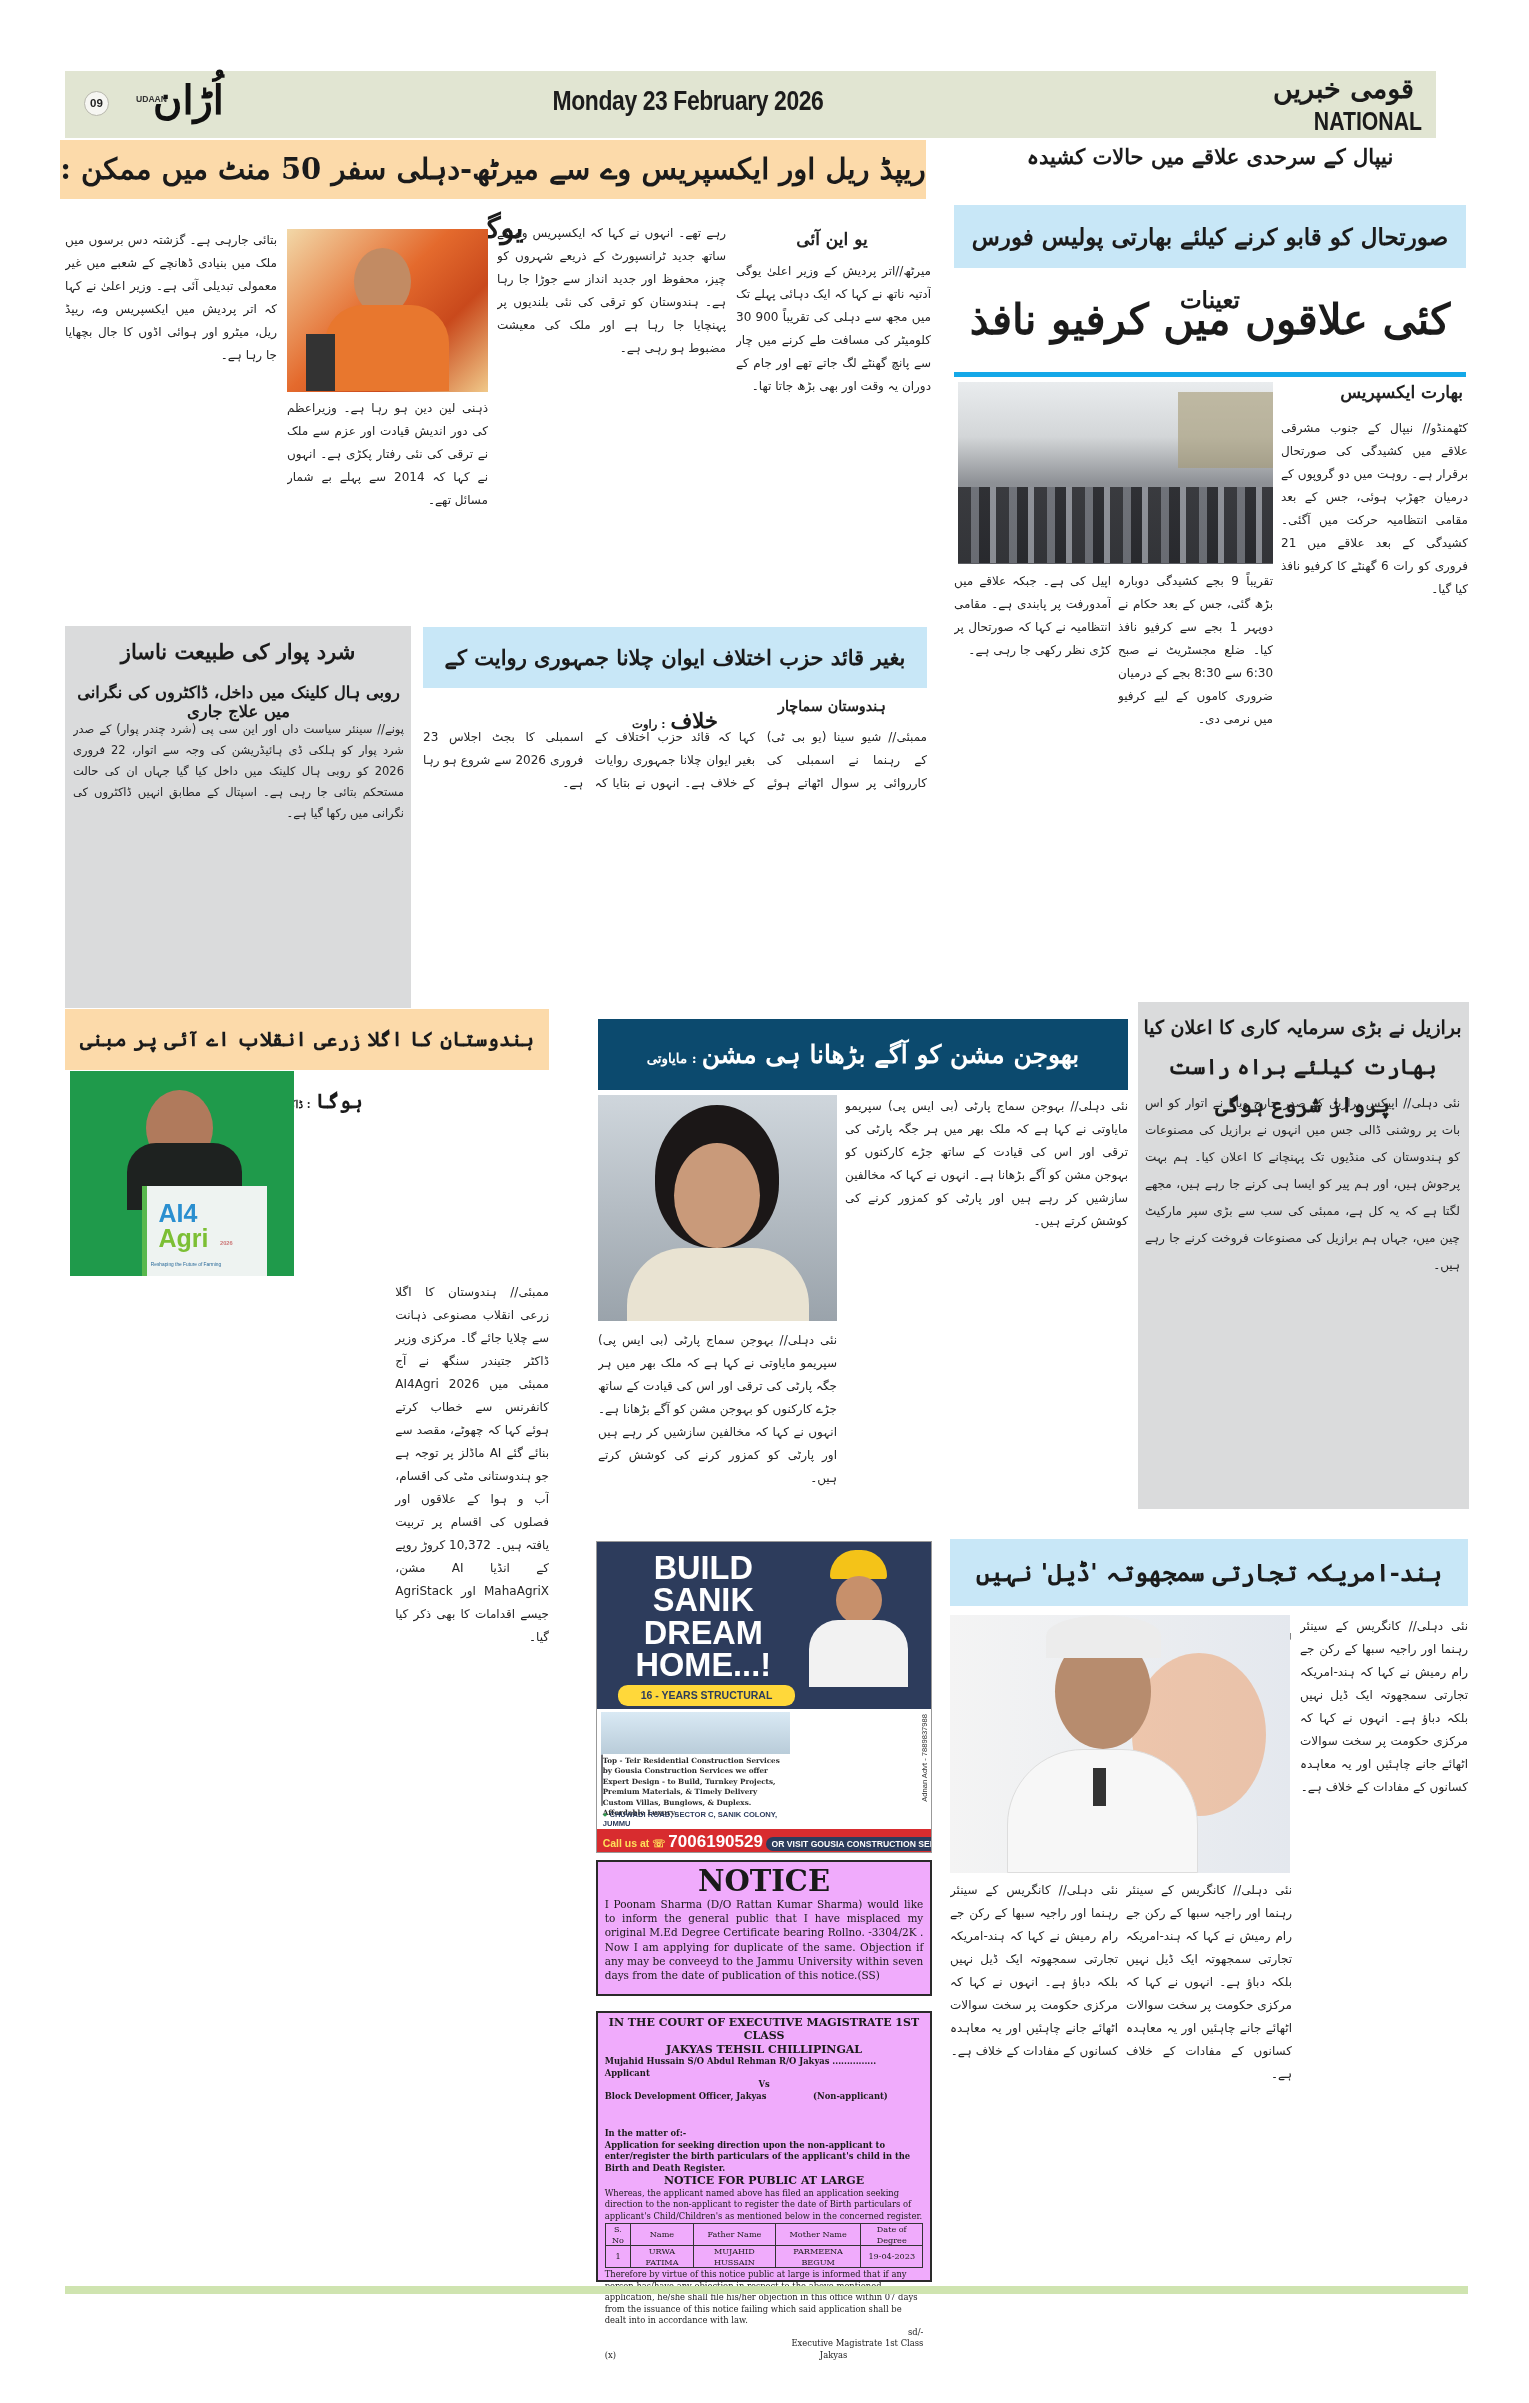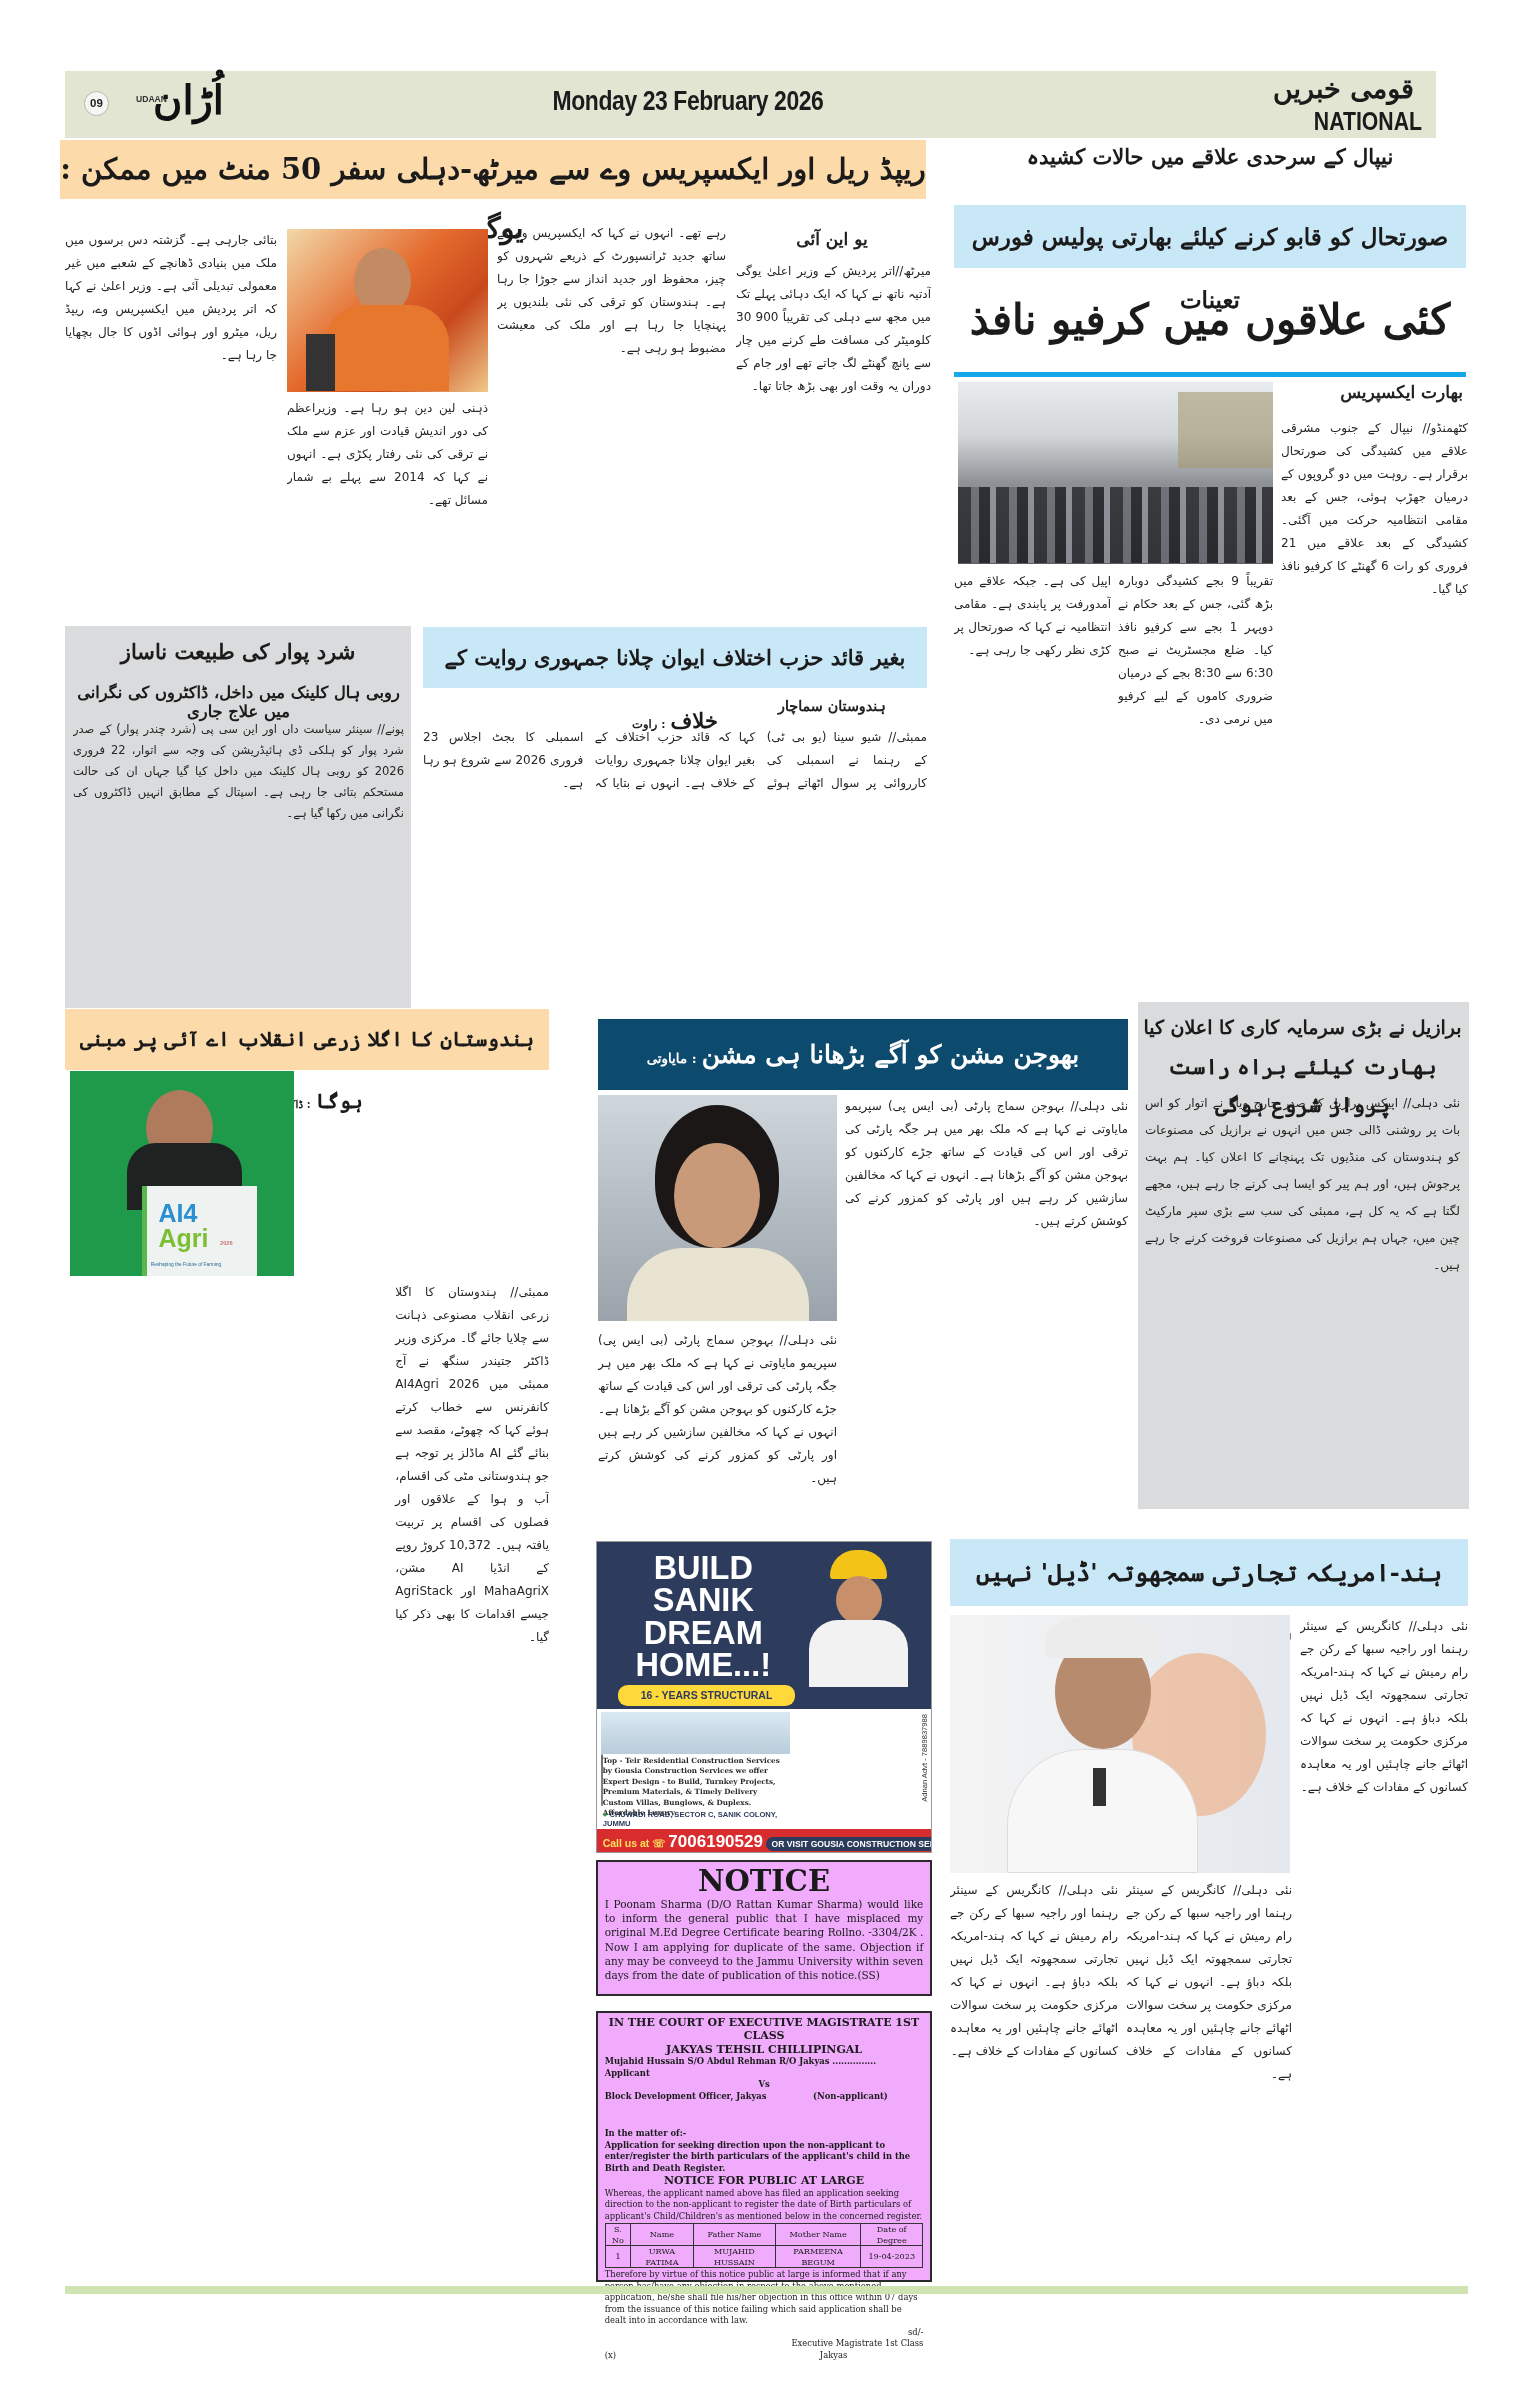--- a/index.html
+++ b/index.html
@@ -115,21 +115,21 @@
 
 <div class="abs hl-peach" style="left:65px;top:1009px;width:484px;height:61px;">
   <div style="direction:rtl;text-align:center;line-height:61px;">
     <span class="hl-text" style="font-size:20px;">ہندوستان کا اگلا زرعی انقلاب اے آئی پر مبنی ہوگا</span>
     <span class="hl-text" style="font-size:10.5px;">: ڈاکٹر جتیندر</span>
   </div>
 </div>
 <div class="abs photo" style="left:70px;top:1071px;width:224px;height:205px;background:#1f9a4b;">
   <div style="position:absolute;left:76px;top:19px;width:67px;height:76px;border-radius:50%;background:#b07a5c;"></div>
   <div style="position:absolute;left:57px;top:72px;width:115px;height:67px;border-radius:29px 29px 0 0;background:#1e2220;"></div>
-  <div style="position:absolute;left:72px;top:115px;width:115px;height:90px;background:#eef3f1;border-left:5.7px solid #58b84d;">
+  <div style="position:absolute;left:72px;top:115px;width:125px;height:90px;background:#eef3f1;border-left:5.7px solid #58b84d;">
     <div style="position:absolute;left:11.5px;top:13.4px;font:bold 25px 'Liberation Sans',sans-serif;color:#2a8fd0;">AI4</div>
     <div style="position:absolute;left:11.5px;top:38px;font:bold 25px 'Liberation Sans',sans-serif;color:#7cbf34;">Agri</div>
     <div style="position:absolute;left:73px;top:54px;font:bold 5.7px 'Liberation Sans',sans-serif;color:#c77;">2026</div>
     <div style="position:absolute;left:3.8px;top:76px;font:4.8px 'Liberation Sans',sans-serif;color:#2a6a9a;white-space:nowrap;">Reshaping the Future of Farming</div>
   </div>
 </div>
 <div class="abs col" style="left:65px;top:1075px;width:484px;height:1214px;column-count:3;column-gap:11.5px;column-fill:auto;padding-top:0;">
   <div style="height:206px;width:100%;"></div>
   <span>ممبئی// ہندوستان کا اگلا زرعی انقلاب مصنوعی ذہانت سے چلایا جائے گا۔ مرکزی وزیر ڈاکٹر جتیندر سنگھ نے آج ممبئی میں AI4Agri 2026 کانفرنس سے خطاب کرتے ہوئے کہا کہ چھوٹے، مقصد سے بنائے گئے AI ماڈلز پر توجہ ہے جو ہندوستانی مٹی کی اقسام، آب و ہوا کے علاقوں اور فصلوں کی اقسام پر تربیت یافتہ ہیں۔ 10,372 کروڑ روپے کے انڈیا AI مشن، MahaAgriX اور AgriStack جیسے اقدامات کا بھی ذکر کیا گیا۔</span>
 </div>

